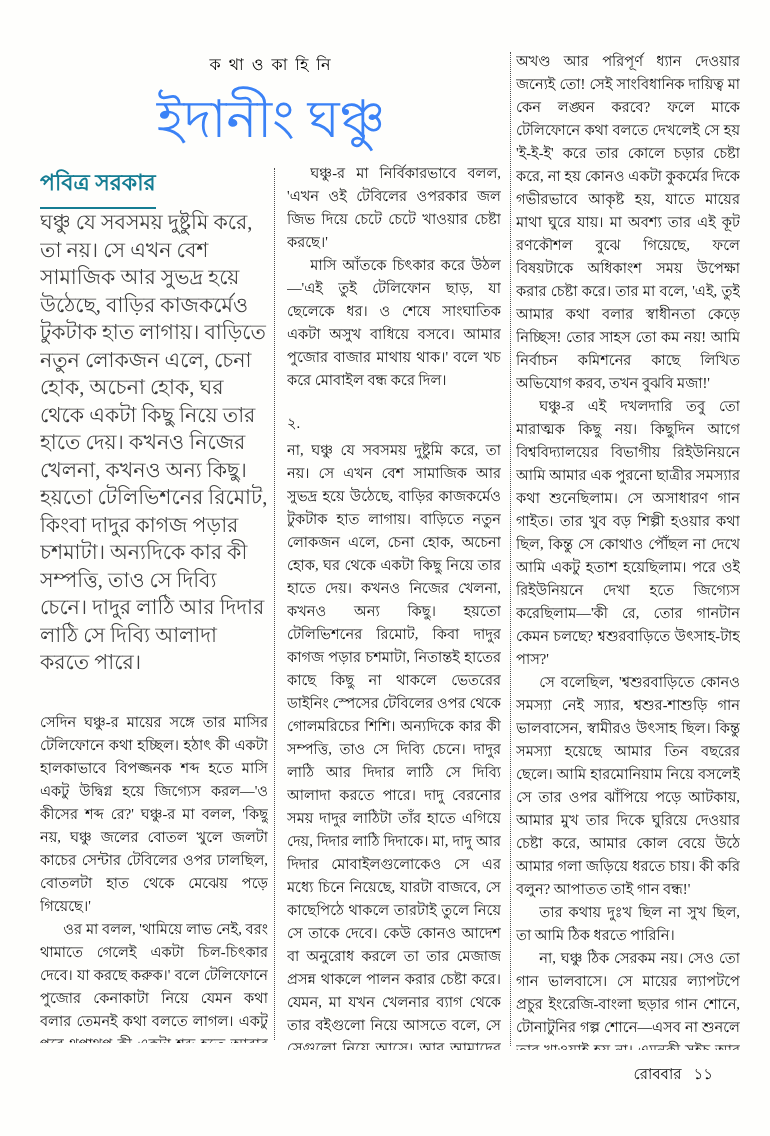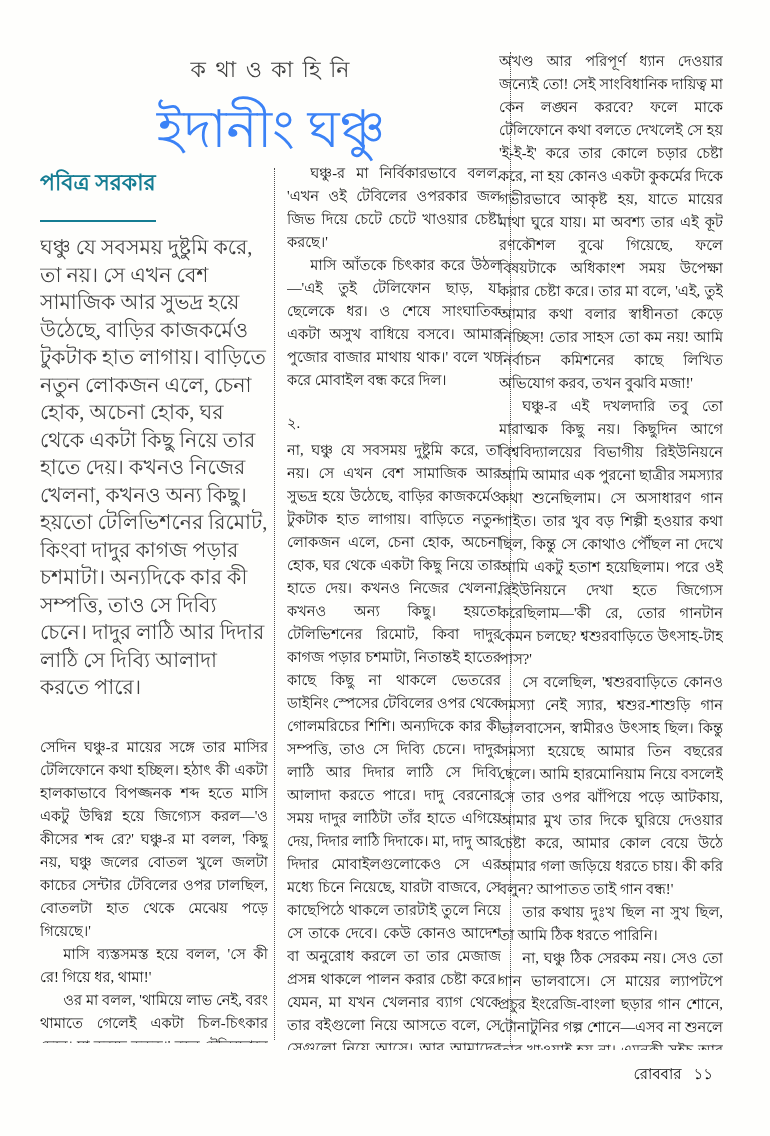--- a/index.html
+++ b/index.html
@@ -12,21 +12,21 @@
     background: #fefefc;
     color: #151515;
     overflow: hidden;
   }
   
   .header-block {
     position: absolute; left: 40px; top: 52px; width: 462px;
     text-align: center;
   }
   .kicker {
-    font-size: 22px; letter-spacing: 2px; color: #404040;
+    font-size: 16px; letter-spacing: 2px; color: #000000;
     font-family: "Liberation Serif", serif;
   }
   .page-title {
     margin-top: 14px;
     font-size: 52px; line-height: 1.05;
     color: #3b82f6;
     font-weight: 400;
   }
   
   .col {
@@ -34,30 +34,29 @@
     text-align: justify;
     overflow: hidden;
   }
   .col p { 
     font-size: 14.6px; line-height: 23px; 
     text-align: justify;
   }
   .col p.indent { text-indent: 1.6em; }
   #col1 { left: 40px;  top: 165px; width: 228px; height: 878px; }
   #col2 { left: 287px; top: 162px; width: 214px; height: 888px; }
-  #col3 { left: 499px; top: 50px;  width: 224px; height: 1000px; }
+  #col3 { left: 516px; top: 50px;  width: 224px; height: 1000px; }
 
   .author {
     display: inline-block;
     color: #157d93;
     font-size: 22px;
     font-weight: bold;
-    padding-bottom: 18px;
+    padding-bottom: 5px;
     border-bottom: 2px solid #157d93;
-    margin-bottom: 12px;
     text-align: left;
   }
   .lead {
     font-size: 20.5px !important;
     line-height: 27.5px !important;
     color: #404040;
     text-align: left !important;
     margin-bottom: 34px;
   }
   .section-marker {
@@ -90,21 +89,20 @@
 
   <div class="header-block">
     <div class="kicker">ক থা ও কা হি নি</div>
     <div class="page-title">ইদানীং ঘঞ্চু</div>
   </div>
 
   <div class="col" id="col1">
     <div class="author">পবিত্র সরকার</div>
     <p class="lead">ঘঞ্চু যে সবসময় দুষ্টুমি করে, তা নয়। সে এখন বেশ সামাজিক আর সুভদ্র হয়ে উঠেছে, বাড়ির কাজকর্মেও টুকটাক হাত লাগায়। বাড়িতে নতুন লোকজন এলে, চেনা হোক, অচেনা হোক, ঘর থেকে একটা কিছু নিয়ে তার হাতে দেয়। কখনও নিজের খেলনা, কখনও অন্য কিছু। হয়তো টেলিভিশনের রিমোট, কিংবা দাদুর কাগজ পড়ার চশমাটা। অন্যদিকে কার কী সম্পত্তি, তাও সে দিব্যি চেনে। দাদুর লাঠি আর দিদার লাঠি সে দিব্যি আলাদা করতে পারে।</p>
     <p>সেদিন ঘঞ্চু-র মায়ের সঙ্গে তার মাসির টেলিফোনে কথা হচ্ছিল। হঠাৎ কী একটা হালকাভাবে বিপজ্জনক শব্দ হতে মাসি একটু উদ্বিগ্ন হয়ে জিগ্যেস করল—'ও কীসের শব্দ রে?' ঘঞ্চু-র মা বলল, 'কিছু নয়, ঘঞ্চু জলের বোতল খুলে জলটা কাচের সেন্টার টেবিলের ওপর ঢালছিল, বোতলটা হাত থেকে মেঝেয় পড়ে গিয়েছে।'</p>
-    <p class="indent">মাসি ব্যস্তসমস্ত হয়ে বলল, 'সে কী রে! গিয়ে ধর, থামা!'</p>
     <p class="indent">ওর মা বলল, 'থামিয়ে লাভ নেই, বরং থামাতে গেলেই একটা চিল-চিৎকার দেবে। যা করছে করুক।' বলে টেলিফোনে পুজোর কেনাকাটা নিয়ে যেমন কথা বলার তেমনই কথা বলতে লাগল। একটু পরে থপাথপ কী একটা শব্দ হতে আবার মাসি পরম উদ্বেগে জিগ্যেস করল—'এ আবার কীসের শব্দ?'</p>
     
     
     
   </div>
 
   <div class="divider" id="divider1"></div>
 
   <div class="col" id="col2">
     <p class="indent">ঘঞ্চু-র মা নির্বিকারভাবে বলল, 'এখন ওই টেবিলের ওপরকার জল জিভ দিয়ে চেটে চেটে খাওয়ার চেষ্টা করছে।'</p>

